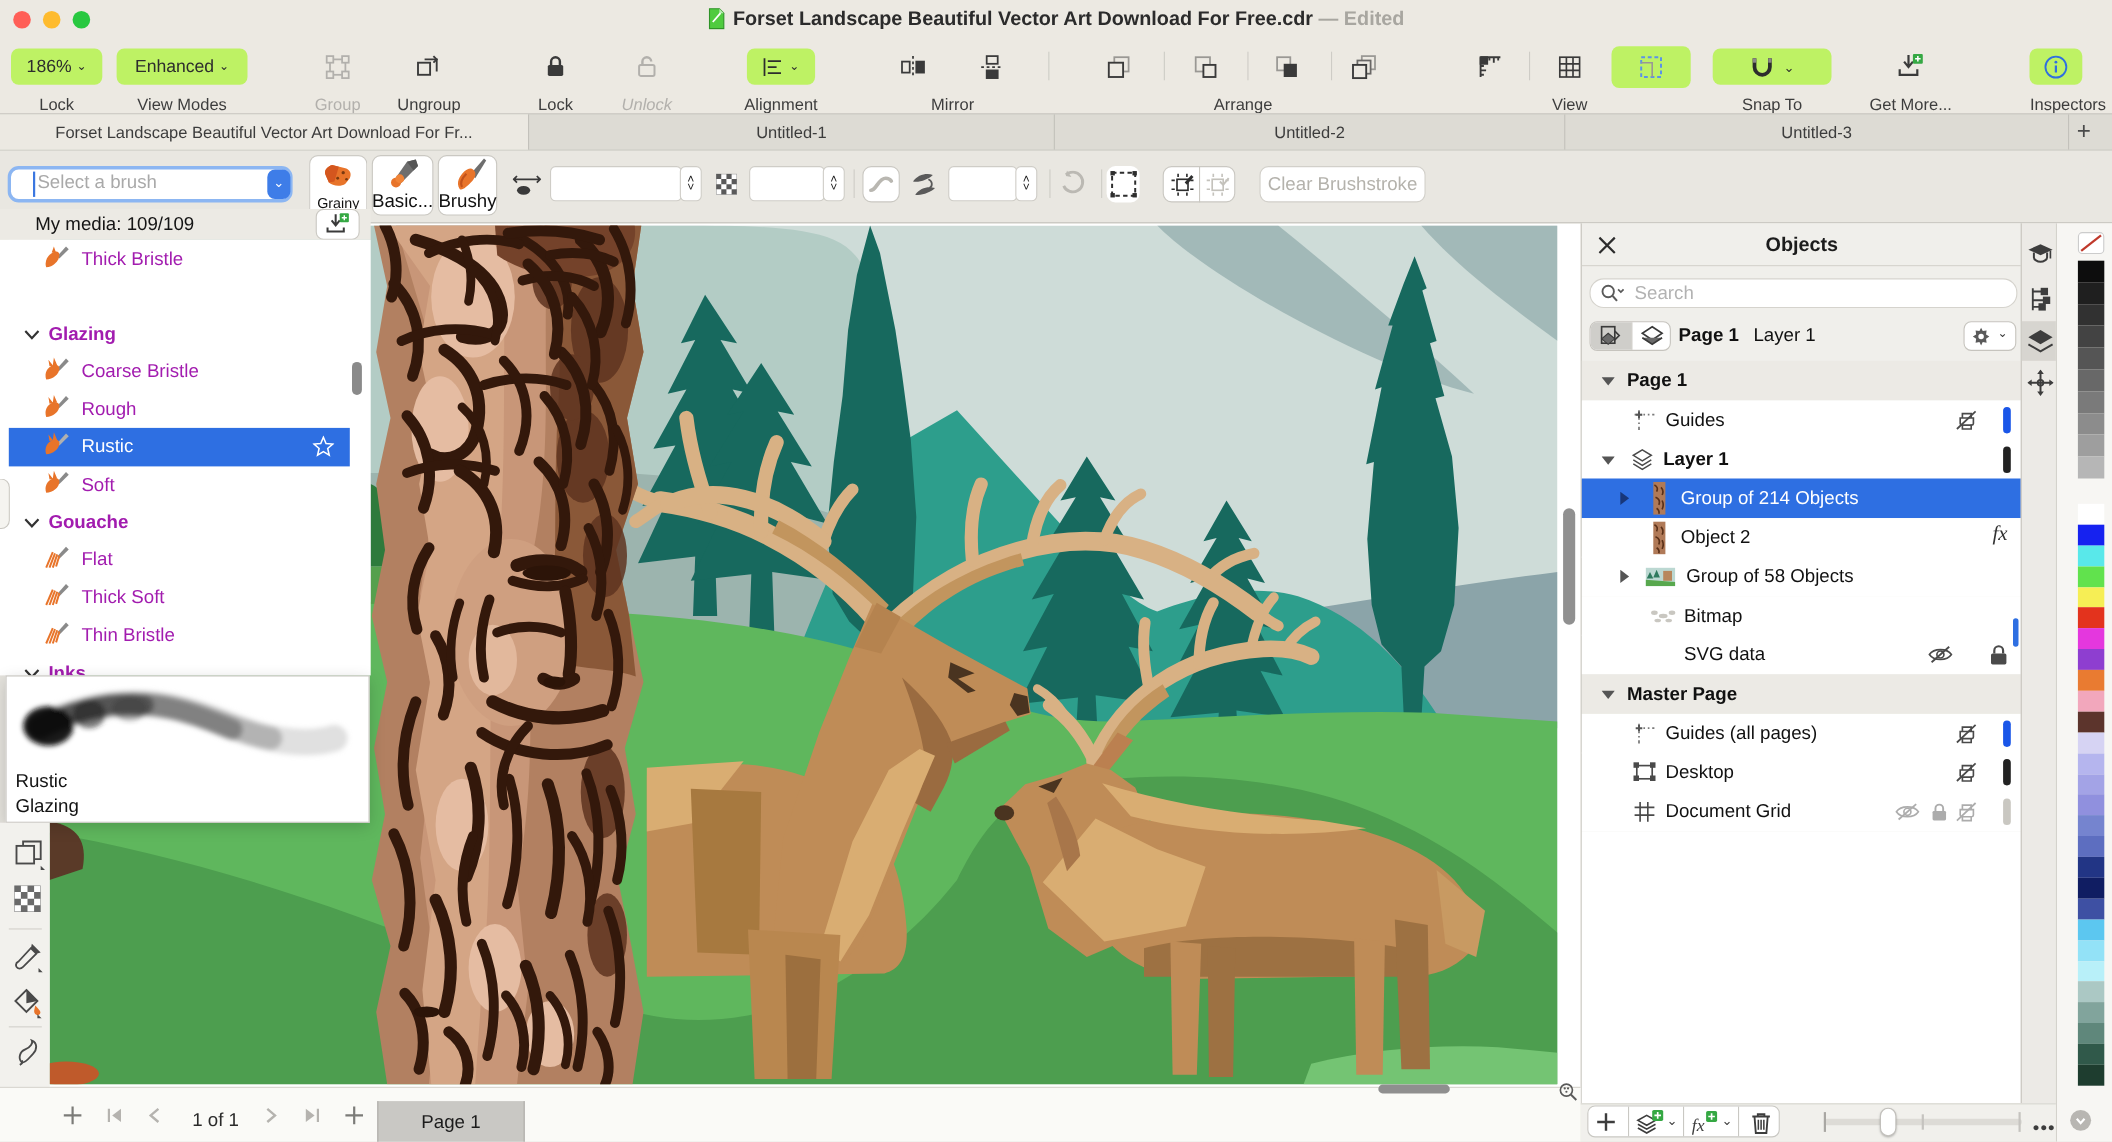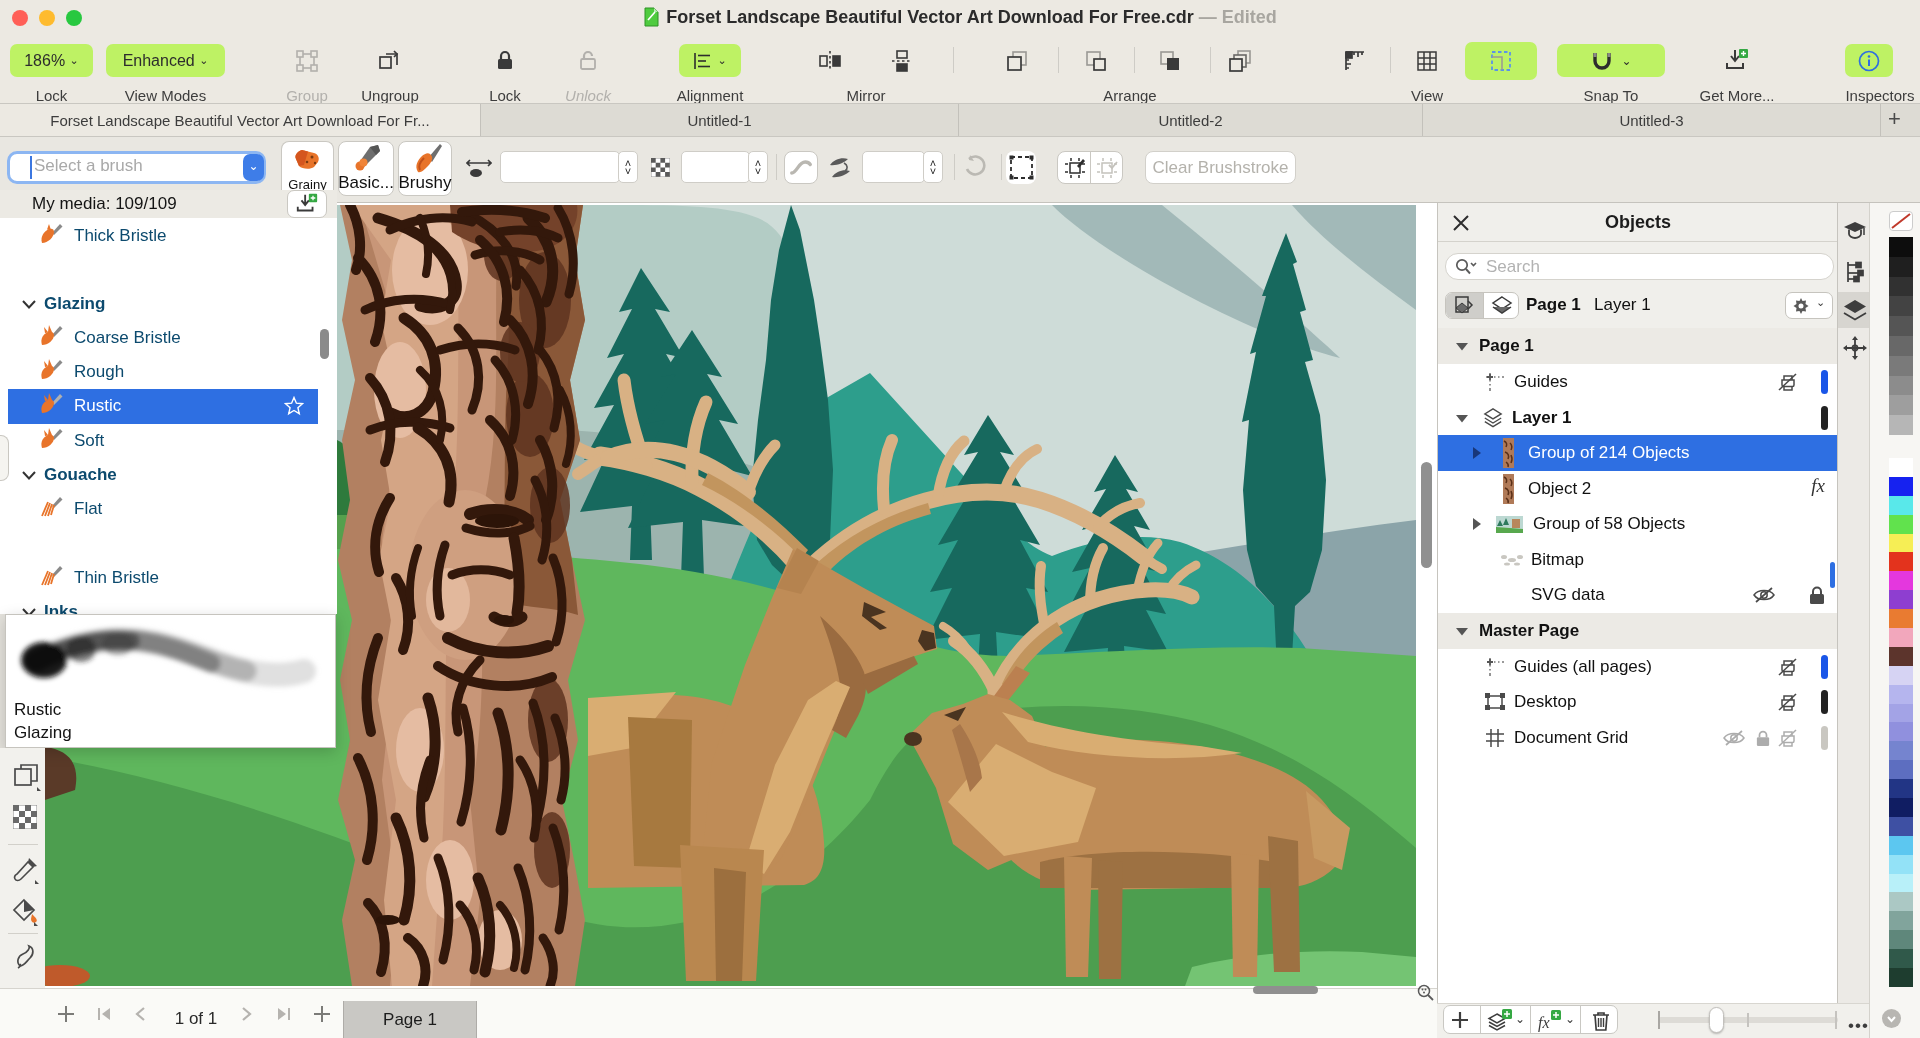--- a/index.html
+++ b/index.html
@@ -23,21 +23,21 @@
 .tab { top:0; height:32px; display:flex; align-items:center; justify-content:center; font-size:15px; color:#3c3c3c; }
 .tabsep { top:0; width:1px; height:32px; background:#c3c1bb; }
 
 #brushbar { left:0; top:137px; width:1920px; height:66px; background:#e9e7e1; border-bottom:1px solid #c5c3bd; }
 .bb-input { background:#fff; border:1px solid #cfcdc7; border-radius:5px; height:32px; top:14px; }
 .bb-btn { background:#fff; border:1px solid #cac8c2; border-radius:8px; }
 .stepper { top:14px; width:20px; height:32px; background:#fff; border:1px solid #cfcdc7; border-radius:5px; display:flex; flex-direction:column; align-items:center; justify-content:center; font-size:11px; color:#1a1a1a; line-height:8px; }
 
 #leftpanel { left:0; top:218px; width:337px; height:396px; background:#fff; }
 #lp-head { left:0; top:190px; width:337px; height:28px; background:#eceae4; font-size:17px; color:#141414; }
-.lp-row { left:8px; width:310px; height:34px; display:flex; align-items:center; font-size:17px; color:#0c4a6e; }
+.lp-row { left:8px; width:310px; height:34px; display:flex; align-items:center; font-size:17px; color:#a21caf; }
 .lp-row .ic { margin-left:30px; margin-right:10px; }
 .lp-hdr { font-weight:bold; }
 #popup { left:5px; top:614px; width:331px; height:134px; background:#fff; border:1px solid #c6c4be; box-shadow:0 4px 14px rgba(0,0,0,0.18); }
 #lstrip { left:0; top:748px; width:45px; height:242px; background:#f2f1ed; }
 
 #rightpanel { left:1437px; top:203px; width:400px; height:800px; background:#f0efeb; border-left:1px solid #c6c4be; }
 .rp-row { position:absolute; left:0; width:400px; height:36px; display:flex; align-items:center; font-size:17px; color:#111; background:#fff; }
 .rp-row.hdr { background:#eceae5; font-weight:bold; }
 .pill-ind { position:absolute; width:7px; height:24px; border-radius:4px; right:10px; top:6px; }
 #iconstrip { left:1837px; top:203px; width:32px; height:800px; background:#eceae6; border-left:1px solid #c6c4be; }
@@ -555,20 +555,29 @@
       </svg>Gouache</div>
   <div class="abs lp-row" style="top:274px;"><span class="ic"><svg width="26" height="26" viewBox="0 0 26 26">
           <path d="M14 12 L22 3 L24.5 5.5 L16 14 Z" fill="#8a8a8a"></path>
           <g stroke="#e8742a" stroke-width="1.8">
             <path d="M4 22 L10 8"></path>
             <path d="M7 22 L12 9"></path>
             <path d="M10 22 L14 10"></path>
             <path d="M13 21 L16 11"></path>
           </g>
         </svg></span>Flat</div>
+  <div class="abs lp-row" style="top:308px;"><span class="ic"><svg width="26" height="26" viewBox="0 0 26 26">
+          <path d="M14 12 L22 3 L24.5 5.5 L16 14 Z" fill="#8a8a8a"></path>
+          <g stroke="#e8742a" stroke-width="1.8">
+            <path d="M4 22 L10 8"></path>
+            <path d="M7 22 L12 9"></path>
+            <path d="M10 22 L14 10"></path>
+            <path d="M13 21 L16 11"></path>
+          </g>
+        </svg></span>Thick Soft</div>
   <div class="abs lp-row" style="top:343px;"><span class="ic"><svg width="26" height="26" viewBox="0 0 26 26">
           <path d="M14 12 L22 3 L24.5 5.5 L16 14 Z" fill="#8a8a8a"></path>
           <g stroke="#e8742a" stroke-width="1.8">
             <path d="M4 22 L10 8"></path>
             <path d="M7 22 L12 9"></path>
             <path d="M10 22 L14 10"></path>
             <path d="M13 21 L16 11"></path>
           </g>
         </svg></span>Thin Bristle</div>
   <div class="abs lp-row lp-hdr" style="top:377px;"><svg width="14" height="9" viewBox="0 0 14 9" style="margin-left:14px;margin-right:8px;">

